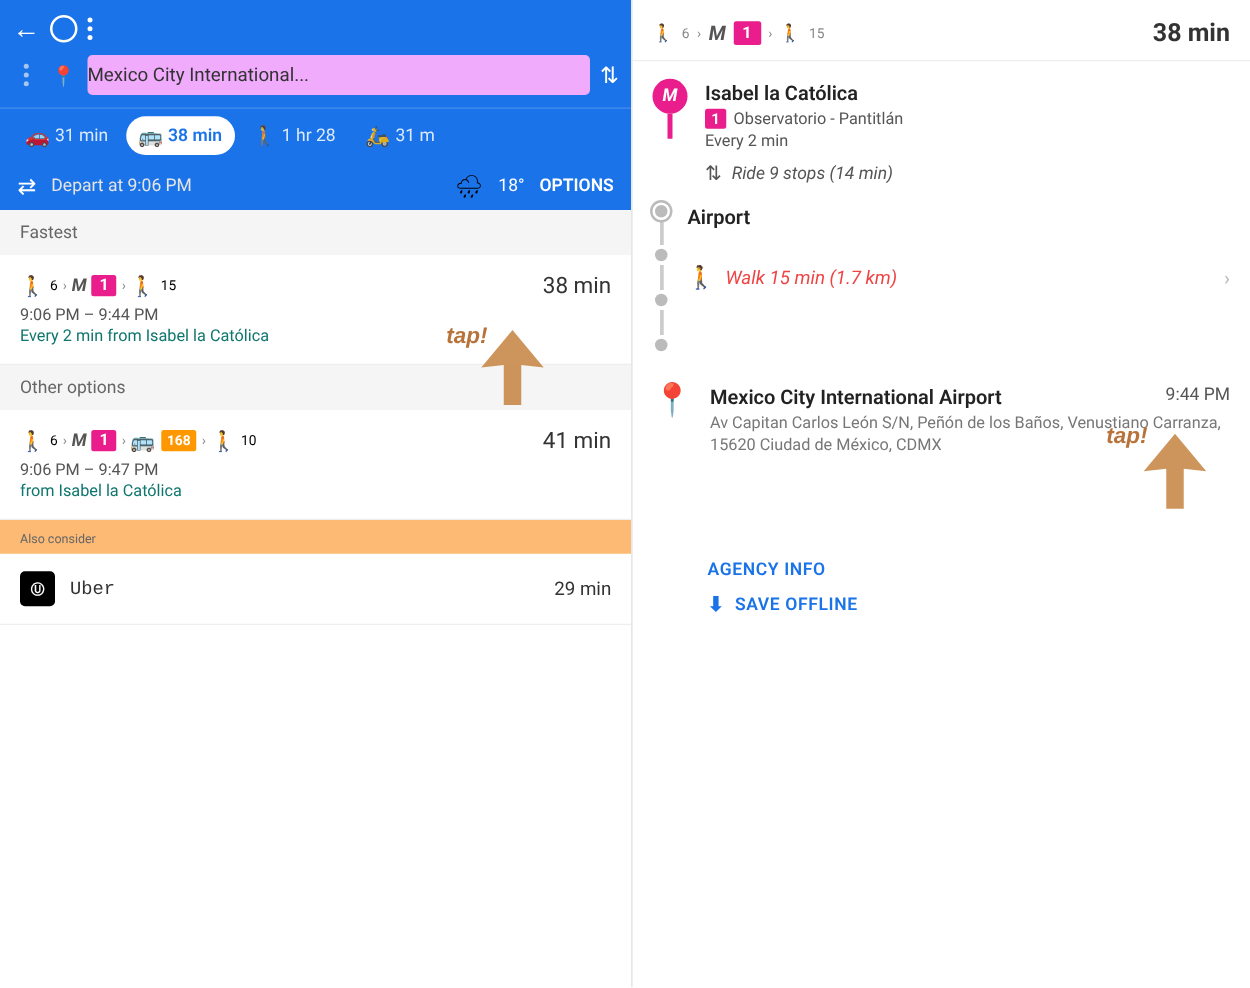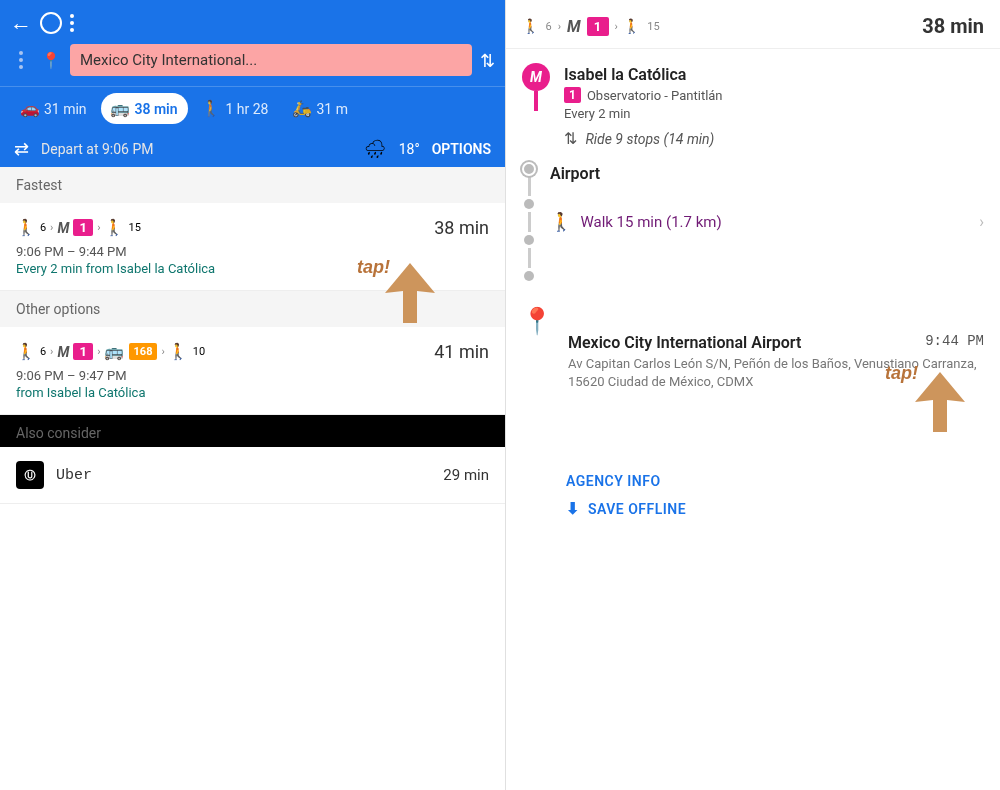--- a/index.html
+++ b/index.html
@@ -13,21 +13,21 @@
     .back-btn { color: #fff; font-size: 22px; cursor: pointer; }
     .circle-icon { width: 22px; height: 22px; border: 2px solid #fff; border-radius: 50%; flex-shrink: 0; }
     .search-input-box { flex: 1; background: #fff; border-radius: 4px; padding: 7px 10px; font-size: 15px; color: #333; white-space: nowrap; overflow: hidden; text-overflow: ellipsis; }
     .three-dots-vert { display: flex; flex-direction: column; gap: 3px; align-items: center; }
     .three-dots-vert span { width: 4px; height: 4px; background: #fff; border-radius: 50%; display: block; }
 
     .search-row-2 { display: flex; align-items: center; padding: 4px 10px 10px 10px; gap: 8px; }
     .connector-dots { display: flex; flex-direction: column; align-items: center; gap: 3px; width: 22px; }
     .connector-dots span { width: 4px; height: 4px; background: #a8c4f0; border-radius: 50%; display: block; }
     .pin-icon { font-size: 16px; color: #fff; width: 22px; text-align: center; }
-    .search-input-box-2 { flex: 1; background: #fca5a5; border-radius: 4px; padding: 7px 10px; font-size: 15px; color: #333; white-space: nowrap; overflow: hidden; text-overflow: ellipsis; }
+    .search-input-box-2 { flex: 1; background: #f0abfc; border-radius: 4px; padding: 7px 0; font-size: 15px; color: #333; white-space: nowrap; overflow: hidden; text-overflow: ellipsis; }
     .swap-icon { color: #fff; font-size: 18px; cursor: pointer; }
 
     .transport-tabs { display: flex; align-items: center; background: #1a73e8; padding: 6px 10px; gap: 4px; border-top: 1px solid rgba(255,255,255,0.2); }
     .tab-item { display: flex; align-items: center; gap: 4px; padding: 6px 10px; border-radius: 20px; cursor: pointer; font-size: 14px; color: rgba(255,255,255,0.85); white-space: nowrap; }
     .tab-item.active { background: #fff; color: #1a73e8; font-weight: 600; }
     .tab-icon { font-size: 16px; }
 
     .options-bar { display: flex; align-items: center; background: #1a73e8; padding: 8px 14px; gap: 12px; }
     .depart-icon { font-size: 18px; color: #fff; }
     .depart-text { color: #e5e5e5; font-size: 14px; flex: 1; }
@@ -46,21 +46,21 @@
     .metro-badge-sm { display: flex; align-items: center; justify-content: center; background: #e91e8c; color: #fff; font-weight: bold; font-size: 13px; padding: 1px 5px; border-radius: 2px; min-width: 20px; }
     .metro-m-sm { font-size: 14px; font-weight: bold; color: #555; font-style: italic; }
     .bus-badge-sm { background: #ff9800; color: #fff; font-weight: bold; font-size: 11px; padding: 2px 5px; border-radius: 2px; }
     .route-time-sm { font-size: 18px; font-weight: 400; color: #333; }
     .route-detail { font-size: 13px; color: #555; margin-bottom: 2px; }
     .route-freq { font-size: 13px; color: #0f766e; }
 
     .tap-arrow-left { position: absolute; right: 60px; top: 50px; width: 90px; height: 80px; pointer-events: none; }
 
     
-    .also-consider { padding: 10px 16px 6px 16px; background: #000000; font-size: 14px; color: #666; }
+    .also-consider { padding: 10px 16px 6px 16px; background: #fdba74; font-size: 10px; color: #666; }
     .uber-row { display: flex; align-items: center; padding: 14px 16px; gap: 12px; border-bottom: 1px solid #eee; }
     .uber-icon { width: 28px; height: 28px; background: #000; border-radius: 4px; display: flex; align-items: center; justify-content: center; color: #fff; font-size: 11px; font-weight: bold; flex-shrink: 0; }
     .uber-label { flex: 1; font-size: 15px; color: #333; font-family: Liberation Mono, monospace; }
     .uber-time { font-size: 15px; color: #333; }
 
     
     .right-panel { width: 495px; height: 790px; display: flex; flex-direction: column; background: #fff; border-left: 1px solid #e0e0e0; overflow-y: auto; }
 
     .route-header { display: flex; align-items: center; justify-content: space-between; padding: 14px 16px 10px 16px; border-bottom: 1px solid #eee; }
     .route-header-icons { display: flex; align-items: center; gap: 6px; }
@@ -266,36 +266,36 @@
         <div class="tl-dot-gray" style="width:10px;height:10px;background:#bbb;border-radius:50%;margin:3px 0;"></div>
         <div class="tl-line-gray" style="height:20px;"></div>
         <div class="tl-dot-gray" style="width:10px;height:10px;background:#bbb;border-radius:50%;margin:3px 0;"></div>
       </div>
       <div style="flex:1; padding-top:2px;">
         <div class="station-name">Airport</div>
         <div style="margin-top:28px;">
           <div style="display:flex;align-items:center;justify-content:space-between;">
             <div style="display:flex;align-items:center;gap:8px;">
               <span style="font-size:18px;">🚶</span>
-              <span style="font-size:15px;color:#701a75;">Walk 15 min (1.7 km)</span>
+              <span style="font-size:15px;color:#ef4444;font-style:italic;">Walk 15 min (1.7 km)</span>
             </div>
             <span class="chevron-right">›</span>
           </div>
         </div>
       </div>
     </div>
 
     <div class="destination-item">
       <div style="width:32px;display:flex;justify-content:center;flex-shrink:0;">
         <span class="dest-pin" style="font-size:26px;">📍</span>
       </div>
       <div class="dest-info">
-        <div style="display:flex;justify-content:space-between;align-items:flex-start;margin-top:25px;">
+        <div style="display:flex;justify-content:space-between;align-items:flex-start;">
           <div class="dest-name" style="max-width:280px;">Mexico City International Airport</div>
-          <div class="dest-time" style="white-space:nowrap;margin-left:8px;font-family:Liberation Mono, monospace;">9:44 PM</div>
+          <div class="dest-time" style="white-space:nowrap;margin-left:8px;">9:44 PM</div>
         </div>
         <div class="dest-address">Av Capitan Carlos León S/N, Peñón de los Baños, Venustiano Carranza, 15620 Ciudad de México, CDMX</div>
       </div>
     </div>
 
     <svg style="position:absolute;right:20px;bottom:-50px;width:100px;height:90px;" viewBox="0 0 100 90">
       <text x="5" y="22" font-size="18" font-weight="bold" fill="#b8733a" font-style="italic" font-family="Arial">tap!</text>
       <polygon points="60,15 85,45 67,43 67,75 53,75 53,43 35,45" fill="#c8894a" opacity="0.9"></polygon>
     </svg>
   </div>

